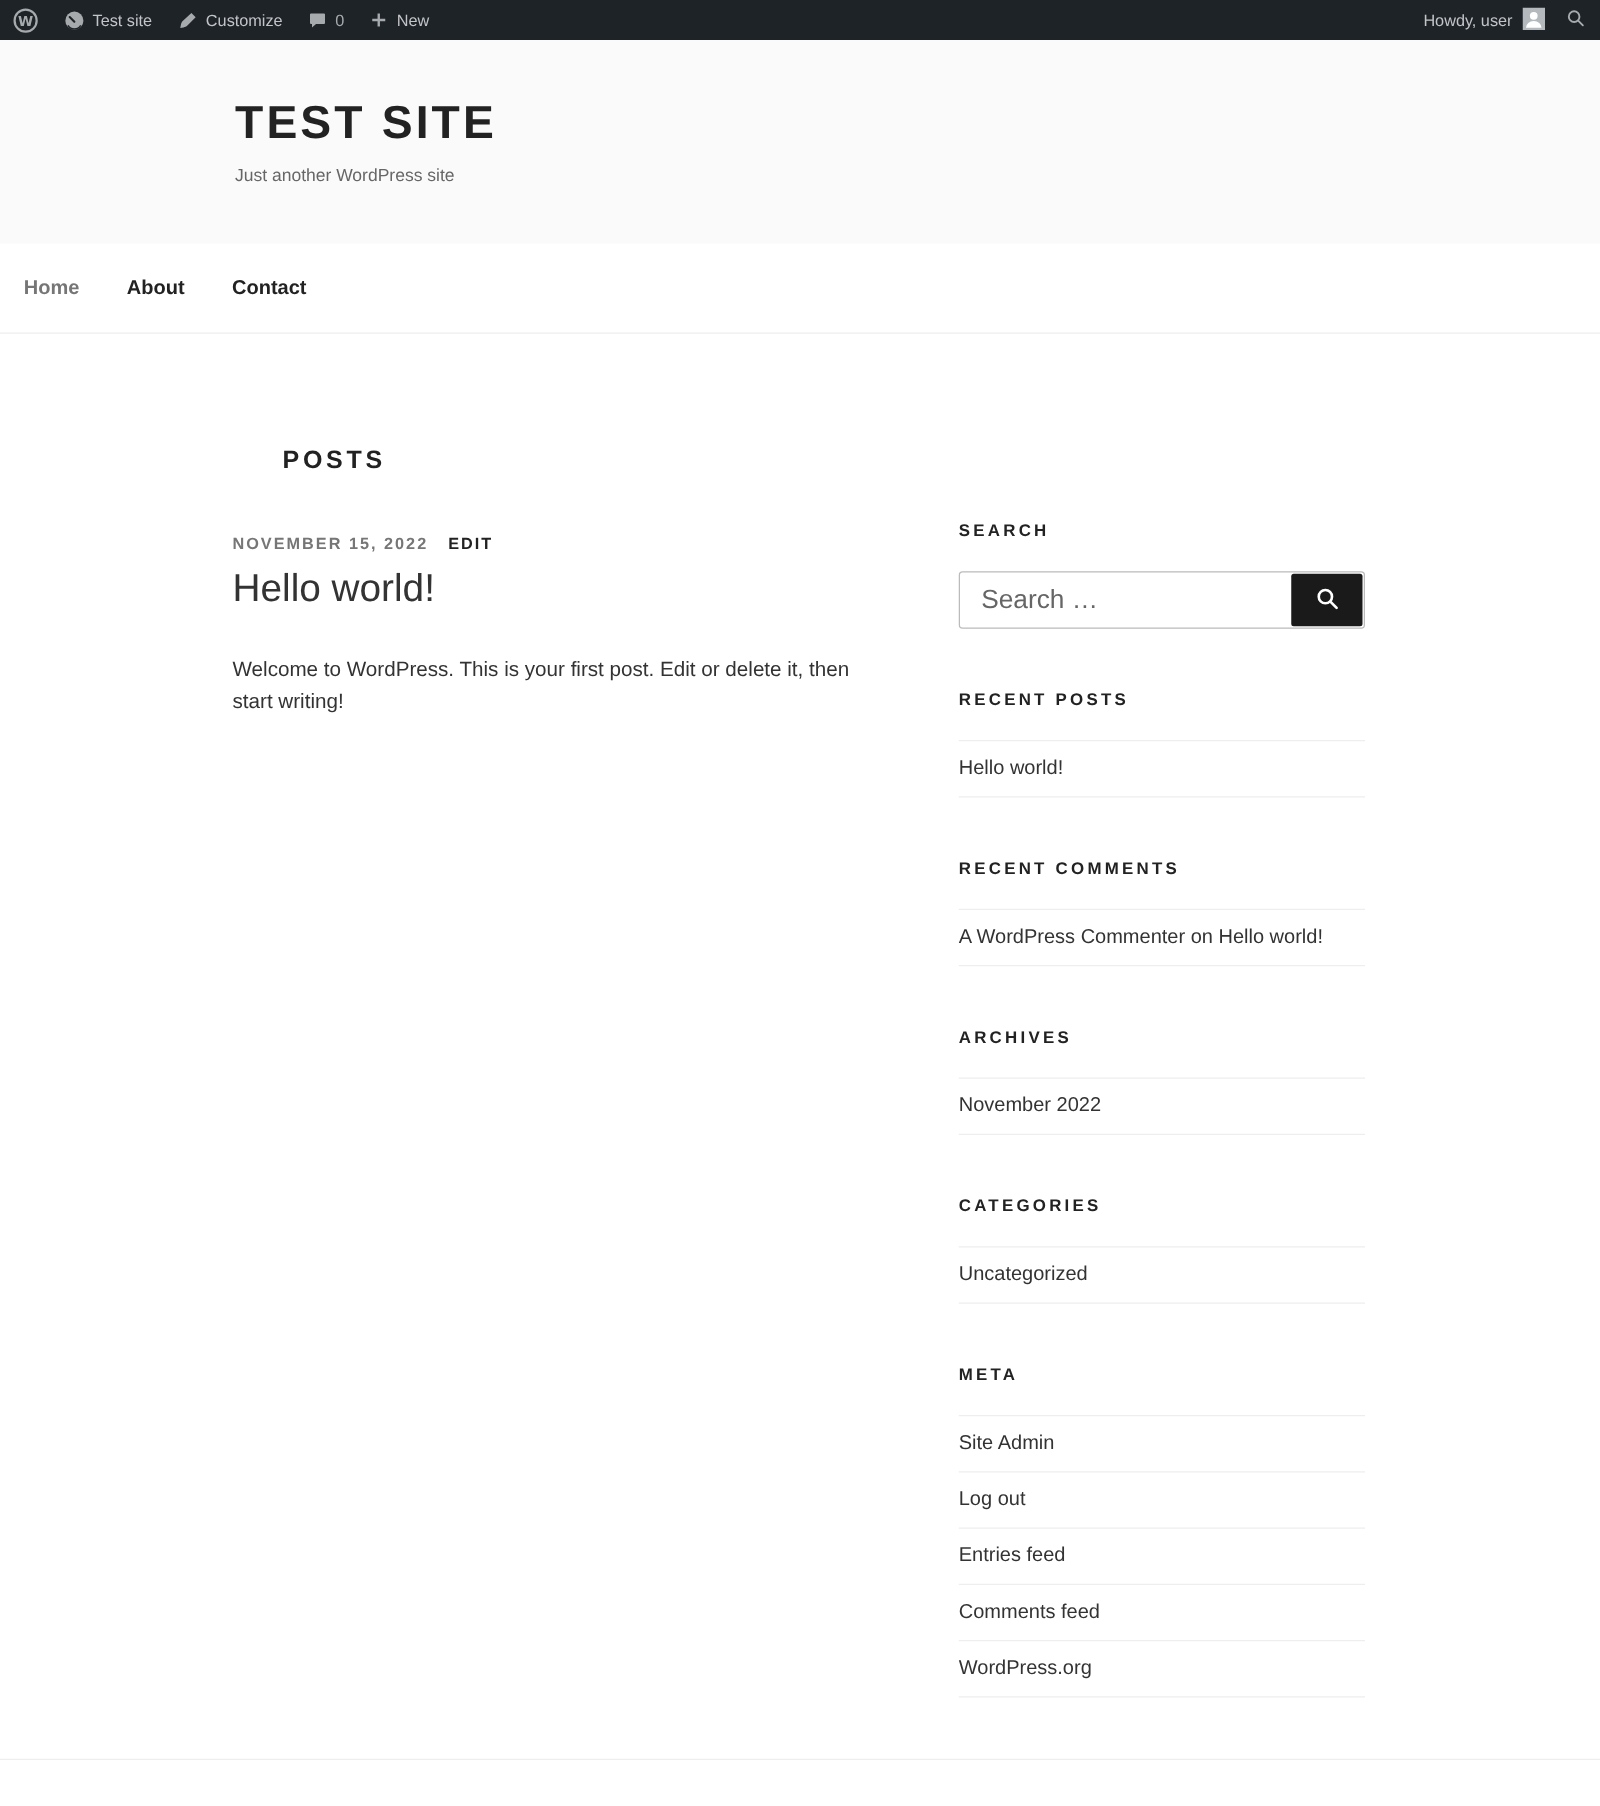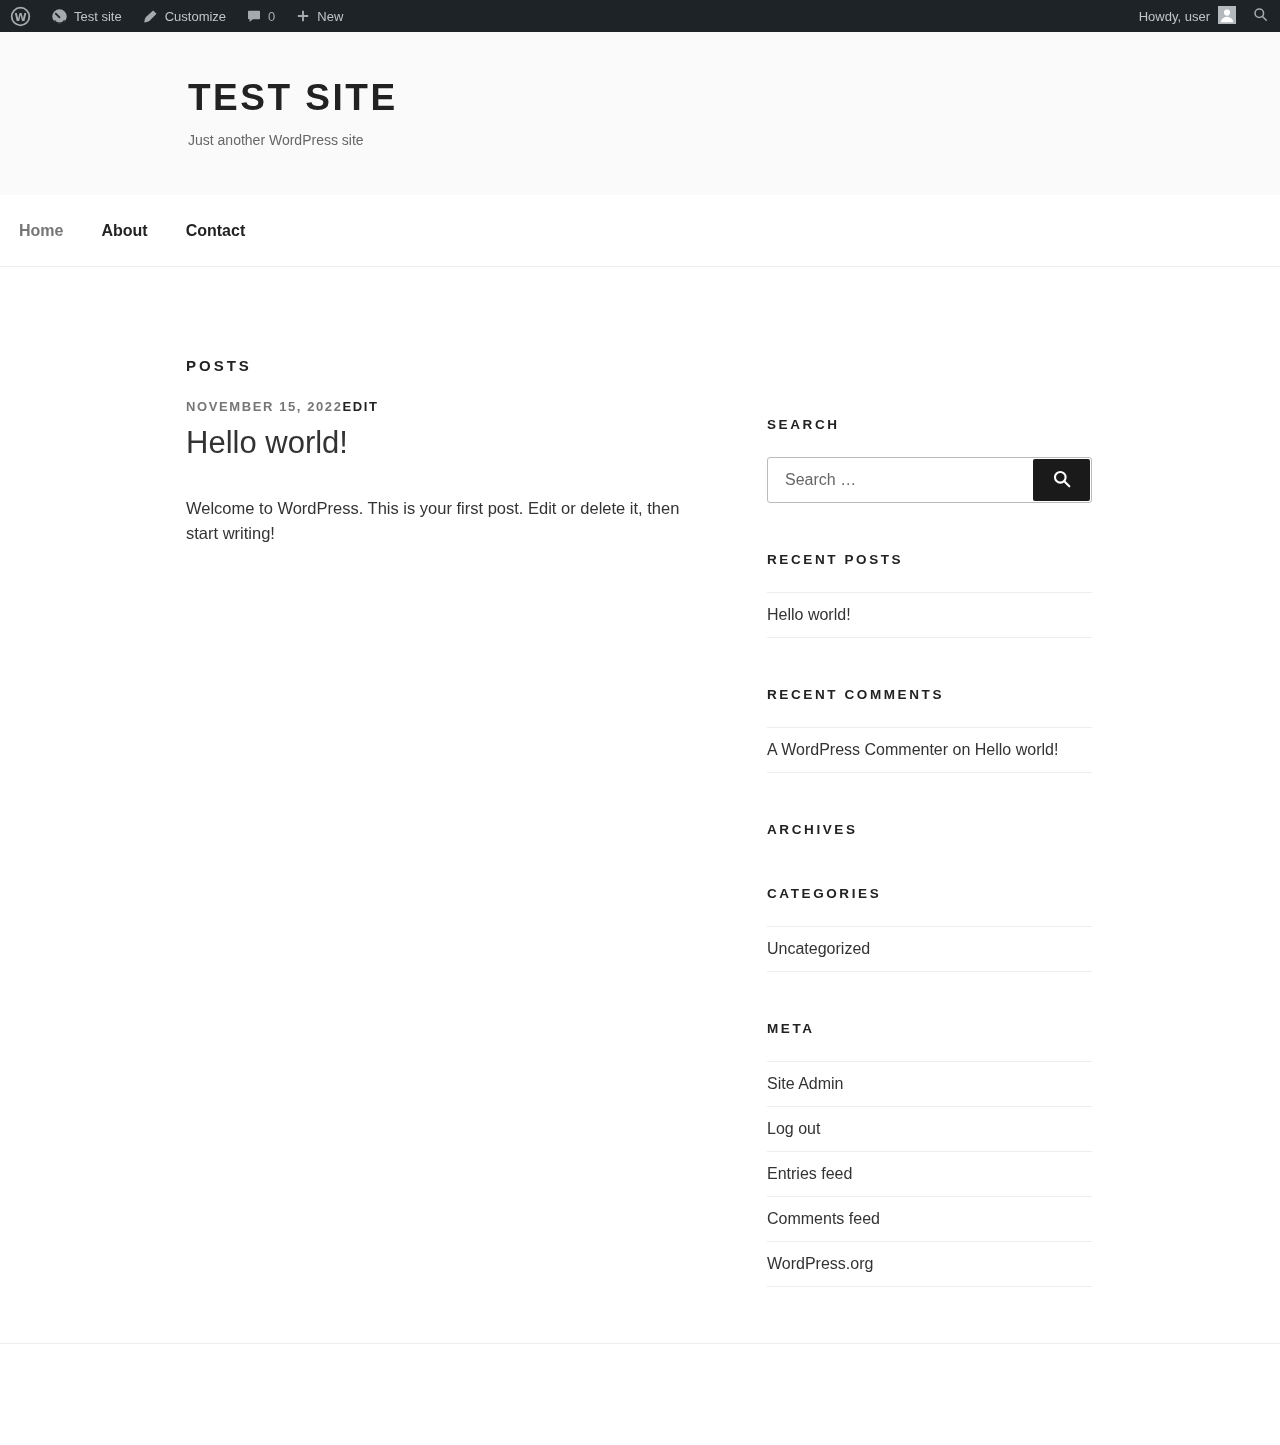--- a/index.html
+++ b/index.html
@@ -76,26 +76,27 @@
     padding-top: 90px;
   }
   .content-inner {
     width: 906px;
     margin-left: 186px;
     display: flex;
     justify-content: space-between;
   }
   .main-col { width: 530px; }
   .page-title {
-    font-size: 15px;
+    font-size: 20px;
     font-weight: 700;
     letter-spacing: 3px;
     color: #222;
-  }
-  .post-header { margin-top: 25px; display: flex; align-items: flex-start; }
+    margin-left: 40px;
+  }
+  .post-header { margin-top: 47px; display: flex; align-items: flex-start; gap: 16px; }
   .post-date {
     font-size: 13px; font-weight: 700; letter-spacing: 1.6px;
     color: #767676; cursor: pointer;
   }
   .post-edit {
     font-size: 13px; font-weight: 700; letter-spacing: 1.6px;
     color: #222; cursor: pointer;
   }
   .post-title {
     margin-top: 11px;
@@ -124,21 +125,21 @@
   .widget-list { list-style: none; border-top: 1px solid #eee; }
   .widget-list li { border-bottom: 1px solid #eee; padding: 13px 0; font-size: 16px; }
   .widget-list a { color: #333; cursor: pointer; }
   .widget-list .plain { color: #333; }
 
   .search-form { position: relative; margin-top: 8px; }
   .search-input {
     width: 100%; height: 46px;
     border: 1px solid #bbb; border-radius: 3px;
     padding: 0 70px 0 17px;
-    font-size: 16px; color: #4c1d95;
+    font-size: 21px; color: #4c1d95;
     font-family: "Liberation Sans", sans-serif;
     background: #fff;
     outline: none;
   }
   .search-input::placeholder { color: #666; opacity: 1; }
   .search-btn {
     position: absolute; top: 2px; right: 2px; bottom: 2px;
     width: 57px;
     background: #1a1a1a;
     border: none; border-radius: 2px;
@@ -279,20 +280,25 @@
 
       <section class="widget">
         <h2 class="widget-title">RECENT COMMENTS</h2>
         <ul class="widget-list">
           <li><a>A WordPress Commenter</a><span class="plain"> on </span><a>Hello world!</a></li>
         </ul>
       </section>
 
       <section class="widget">
         <h2 class="widget-title">ARCHIVES</h2>
+        <ul class="widget-list">
+          <li>
+            <a>November 2022</a>
+          </li>
+        </ul>
       </section>
 
       <section class="widget">
         <h2 class="widget-title">CATEGORIES</h2>
         <ul class="widget-list">
           <li>
             <a>Uncategorized</a>
           </li>
         </ul>
       </section>

